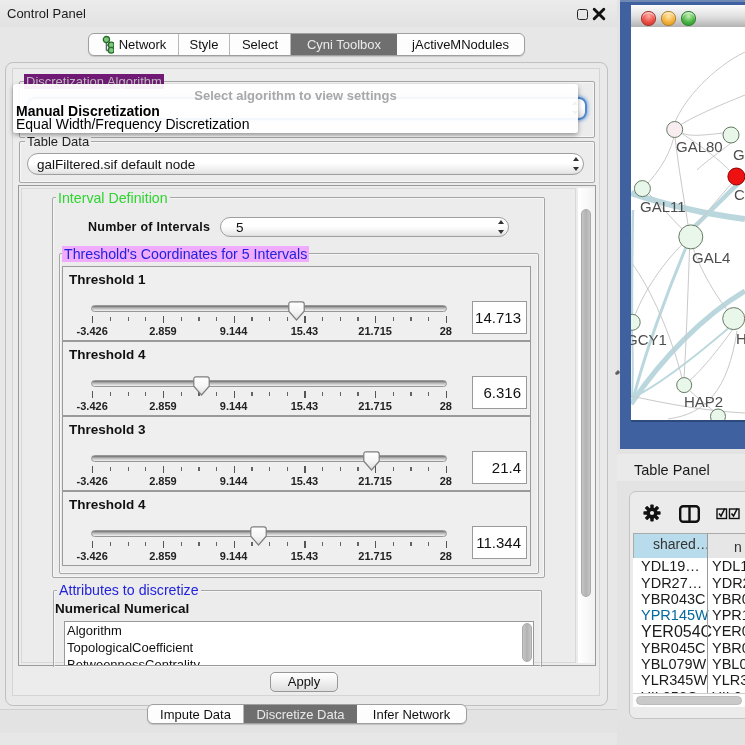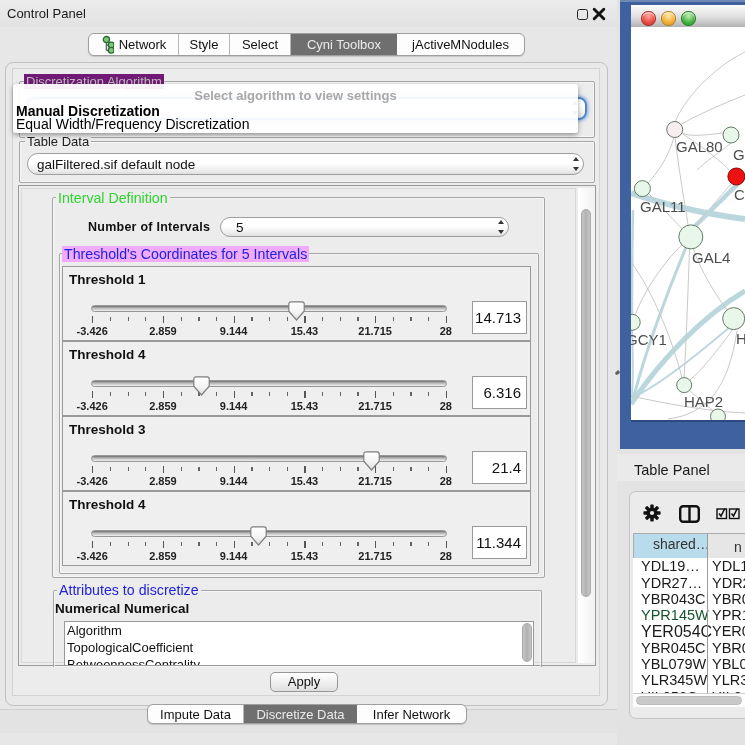--- a/index.html
+++ b/index.html
@@ -409,21 +409,21 @@
   <div style="position:absolute;left:100px;top:4.5px;font-size:14px;color:#333">n</div>
 </div>
 <div class="abs" style="left:633px;top:558px;width:112px;height:135px;background:#fff;overflow:hidden;z-index:5"></div>
     <div class="abs" style="left:633px;top:559px;width:112px;height:134px;overflow:hidden;z-index:6">
       <div class="abs" style="left:8px;top:-0.8px;font-size:14.5px;color:#1a1a1a">YDL19…</div>
       <div class="abs" style="left:79px;top:-0.8px;font-size:14.5px;color:#1a1a1a">YDL1</div>
       <div class="abs" style="left:8px;top:15.5px;font-size:14.5px;color:#1a1a1a">YDR27…</div>
       <div class="abs" style="left:79px;top:15.5px;font-size:14.5px;color:#1a1a1a">YDR2</div>
       <div class="abs" style="left:8px;top:31.8px;font-size:14.5px;color:#1a1a1a">YBR043C</div>
       <div class="abs" style="left:79px;top:31.8px;font-size:14.5px;color:#1a1a1a">YBR0</div>
-      <div class="abs" style="left:8px;top:48.1px;font-size:14.5px;color:#14532d">YPR145W</div>
+      <div class="abs" style="left:8px;top:48.1px;font-size:14.5px;color:#0369a1">YPR145W</div>
       <div class="abs" style="left:79px;top:48.1px;font-size:14.5px;color:#1a1a1a">YPR1</div>
       <div class="abs" style="left:8px;top:64.4px;font-size:16px;color:#1a1a1a">YER054C</div>
       <div class="abs" style="left:79px;top:64.4px;font-size:14.5px;color:#1a1a1a">YER0</div>
       <div class="abs" style="left:8px;top:80.7px;font-size:14.5px;color:#1a1a1a">YBR045C</div>
       <div class="abs" style="left:79px;top:80.7px;font-size:14.5px;color:#1a1a1a">YBR0</div>
       <div class="abs" style="left:8px;top:97.0px;font-size:14.5px;color:#1a1a1a">YBL079W</div>
       <div class="abs" style="left:79px;top:97.0px;font-size:14.5px;color:#1a1a1a">YBL0</div>
       <div class="abs" style="left:8px;top:113.3px;font-size:14.5px;color:#1a1a1a">YLR345W</div>
       <div class="abs" style="left:79px;top:113.3px;font-size:14.5px;color:#1a1a1a">YLR3</div>
       <div class="abs" style="left:8px;top:129.6px;font-size:14.5px;color:#1a1a1a">YIL052C</div>

